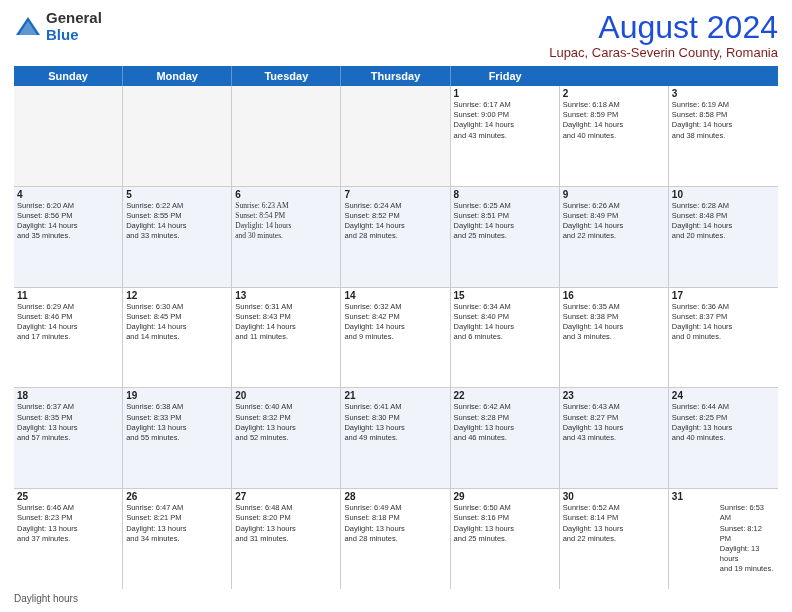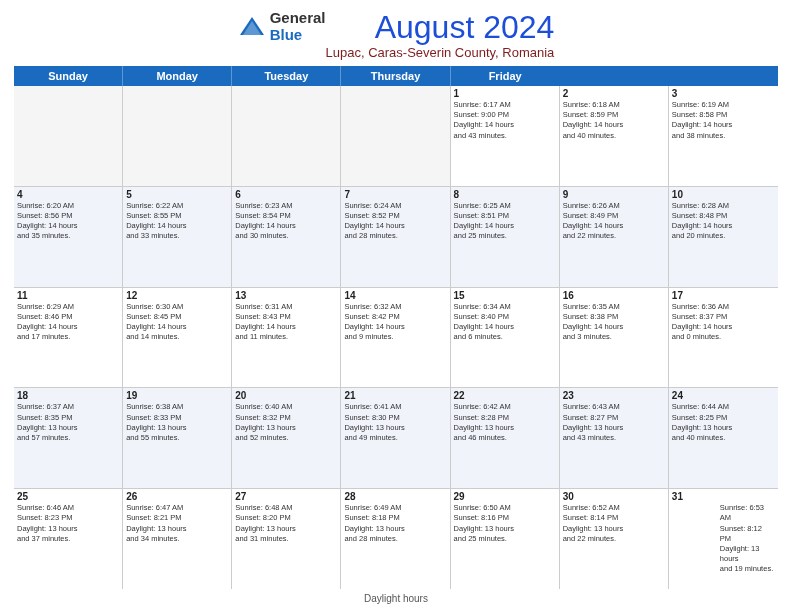--- a/index.html
+++ b/index.html
@@ -9,21 +9,20 @@
       width: 792px;
       height: 612px;
       overflow: hidden;
     }
     .page {
       width: 792px;
       height: 612px;
       padding: 10px 14px 8px 14px;
       display: flex;
       flex-direction: column;
-      align-items: center;
     }
     .header {
       display: flex;
       justify-content: space-between;
       align-items: flex-start;
       margin-bottom: 6px;
     }
     .logo {
       display: flex;
       align-items: center;
@@ -190,21 +189,21 @@
           </div>
           <div class="cal-cell alt-row">
             <span class="day-num">5</span>
             <div class="cell-text" style="white-space: pre-line;">Sunrise: 6:22 AM
 Sunset: 8:55 PM
 Daylight: 14 hours
 and 33 minutes.</div>
           </div>
           <div class="cal-cell alt-row">
             <span class="day-num">6</span>
-            <div class="cell-text" style="white-space: pre-line;">Sunrise: 6:23 AM
+            <div class="cell-text" style="white-space: pre-line; font-family: Liberation Serif, serif;">Sunrise: 6:23 AM
 Sunset: 8:54 PM
 Daylight: 14 hours
 and 30 minutes.</div>
           </div>
           <div class="cal-cell alt-row">
             <span class="day-num">7</span>
             <div class="cell-text" style="white-space: pre-line;">Sunrise: 6:24 AM
 Sunset: 8:52 PM
 Daylight: 14 hours
 and 28 minutes.</div>

